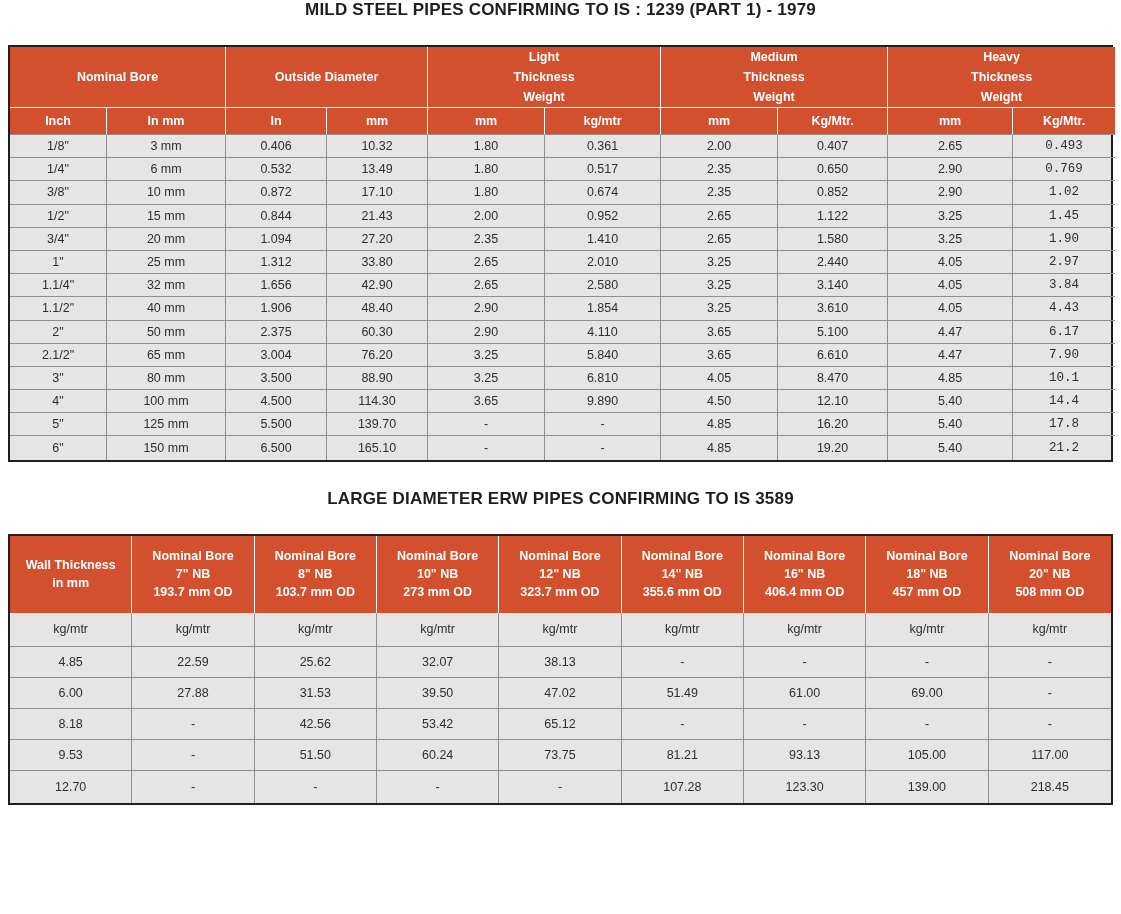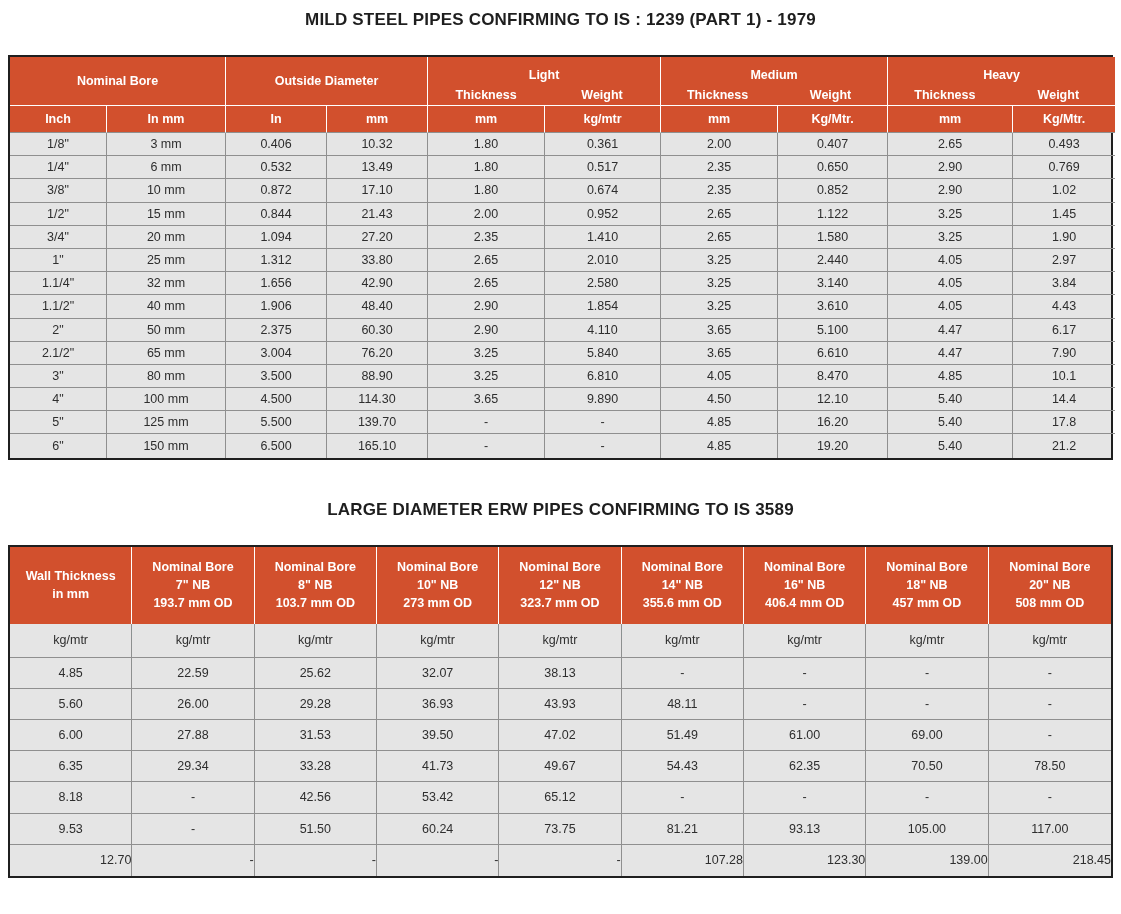--- a/index.html
+++ b/index.html
@@ -15,71 +15,71 @@
   html,body{background:var(--page-bg);}
   body{
     width:1121px;height:914px;overflow:hidden;
     font-family:"Liberation Sans","DejaVu Sans",sans-serif;
     color:var(--body-text);
   }
   .page-title{
     text-align:center;font-weight:bold;font-size:17px;color:var(--title);
     letter-spacing:.2px;
   }
-  .title-1{padding-top:10px;}
-  .title-2{padding-top:40px;}
+  .title-1{}
+  .title-2{padding-top:27px;}
   .tbl-wrap{
     margin:25px 8px 0 8px;
     border:2px solid var(--frame);
     background:#e5e5e5;
   }
   table{width:100%;border-collapse:separate;border-spacing:0;table-layout:fixed;}
   th,td{overflow:hidden;white-space:nowrap;text-align:center;vertical-align:middle;}
 
   
   #t1 th{
     background:var(--header-bg);color:var(--header-text);
     font-weight:bold;font-size:12.5px;
     border-right:1px solid #ffffff;
   }
   #t1 th:last-child{border-right:none;}
   #t1 tr.group-row th{height:49px;border-bottom:1px solid #ffffff;}
   #t1 tr.unit-row th{height:27px;border-bottom:1px solid var(--grid);}
-  #t1 .group-cell{display:flex;flex-direction:column;justify-content:flex-end;height:100%;}
+  #t1 .group-cell{display:flex;flex-direction:column;justify-content:center;height:100%;}
   #t1 .group-cell.center-only{justify-content:center;}
   #t1 .group-label{line-height:20px;}
-  #t1 .group-sub{display:flex;line-height:20px;}
+  #t1 .group-sub{display:flex;line-height:20px;flex-direction:column;}
   #t1 .group-sub span{flex:1 1 50%;}
   #t1 td{
     height:23.2px;font-size:12.5px;color:var(--body-text);
     border-right:1px solid var(--grid);
     border-bottom:1px solid var(--grid);
   }
-  #t1 td:last-child{border-right:none;}
+  #t1 td:last-child{border-right:none;font-family:Liberation Mono, monospace;}
   #t1 tbody tr:last-child td{border-bottom:none;}
 
   
   #t2 th{
     background:var(--header-bg);color:var(--header-text);
     font-weight:bold;font-size:12.5px;
     border-right:1px solid #ffffff;
     height:77px;
   }
   #t2 th:last-child{border-right:none;}
   #t2 .hdr-cell{display:flex;flex-direction:column;justify-content:center;height:100%;}
   #t2 .hdr-cell div{line-height:18px;}
   #t2 td{
     font-size:12.5px;color:var(--body-text);
     border-right:1px solid var(--grid);
     border-bottom:1px solid var(--grid);
   }
   #t2 td:last-child{border-right:none;}
   #t2 tr.unit-row td{height:34px;border-bottom:1px solid var(--grid);}
   #t2 tbody tr{height:31.2px;}
-  #t2 tbody tr:last-child td{border-bottom:none;text-align:right;}
+  #t2 tbody tr:last-child td{border-bottom:none;}
 </style>
 </head>
 <body>
 
 <div class="page-title title-1">MILD STEEL PIPES CONFIRMING TO IS : 1239 (PART 1) - 1979</div>
 
 <div class="tbl-wrap">
   <table id="t1">
     <colgroup id="t1-cols">
         <col style="width:97px">
@@ -406,53 +406,31 @@
           <td>22.59</td>
           <td>25.62</td>
           <td>32.07</td>
           <td>38.13</td>
           <td>-</td>
           <td>-</td>
           <td>-</td>
           <td>-</td>
         </tr>
         <tr>
-          <td>5.60</td>
-          <td>26.00</td>
-          <td>29.28</td>
-          <td>36.93</td>
-          <td>43.93</td>
-          <td>48.11</td>
-          <td>-</td>
-          <td>-</td>
-          <td>-</td>
-        </tr>
-        <tr>
           <td>6.00</td>
           <td>27.88</td>
           <td>31.53</td>
           <td>39.50</td>
           <td>47.02</td>
           <td>51.49</td>
           <td>61.00</td>
           <td>69.00</td>
           <td>-</td>
         </tr>
         <tr>
-          <td>6.35</td>
-          <td>29.34</td>
-          <td>33.28</td>
-          <td>41.73</td>
-          <td>49.67</td>
-          <td>54.43</td>
-          <td>62.35</td>
-          <td>70.50</td>
-          <td>78.50</td>
-        </tr>
-        <tr>
           <td>8.18</td>
           <td>-</td>
           <td>42.56</td>
           <td>53.42</td>
           <td>65.12</td>
           <td>-</td>
           <td>-</td>
           <td>-</td>
           <td>-</td>
         </tr>

